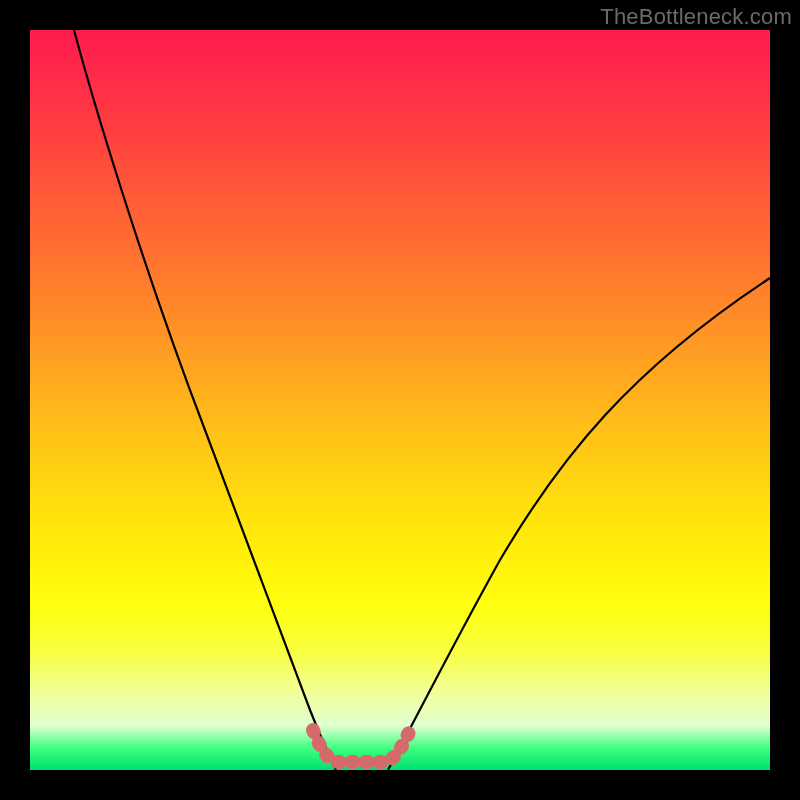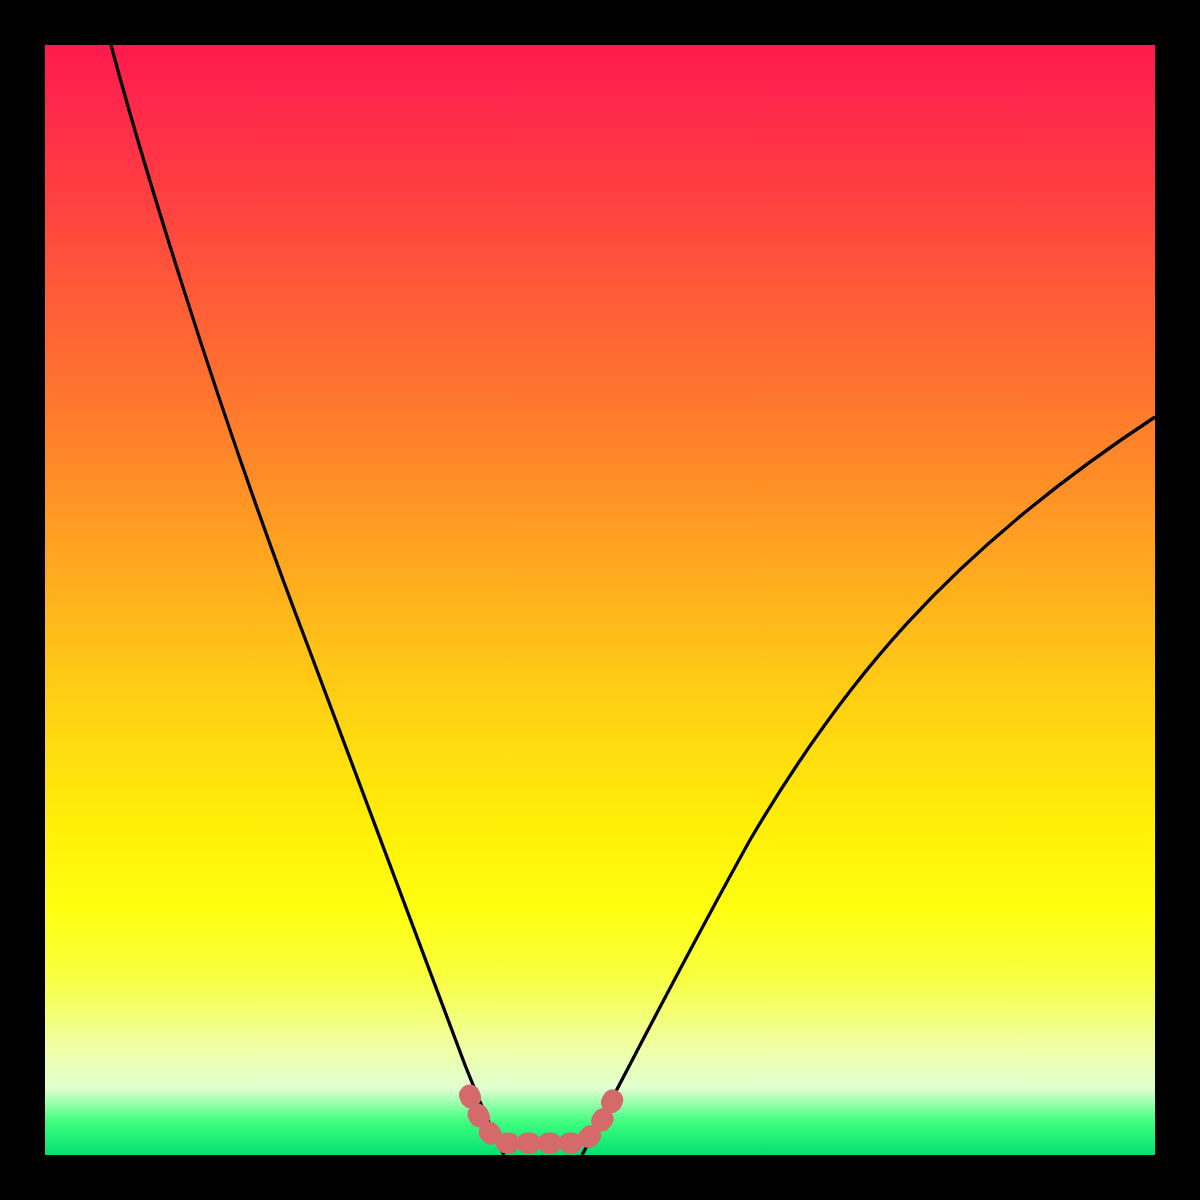--- a/index.html
+++ b/index.html
@@ -62,20 +62,21 @@
     width: 740px;
     height: 740px;
     overflow: visible;
   }
 </style>
 </head>
 <body>
 
 <div class="frame">
 
+  <div class="watermark">TheBottleneck.com</div>
 
   <div class="plot-area">
     <svg class="curves" viewBox="0 0 740 740" preserveAspectRatio="none">
 
       <path d="M 44 0
                C 60 60, 110 230, 175 400
                C 215 505, 250 600, 280 680
                C 292 710, 300 728, 306 740" fill="none" stroke="#000" stroke-width="2.2"></path>
 
       <path d="M 358 740

